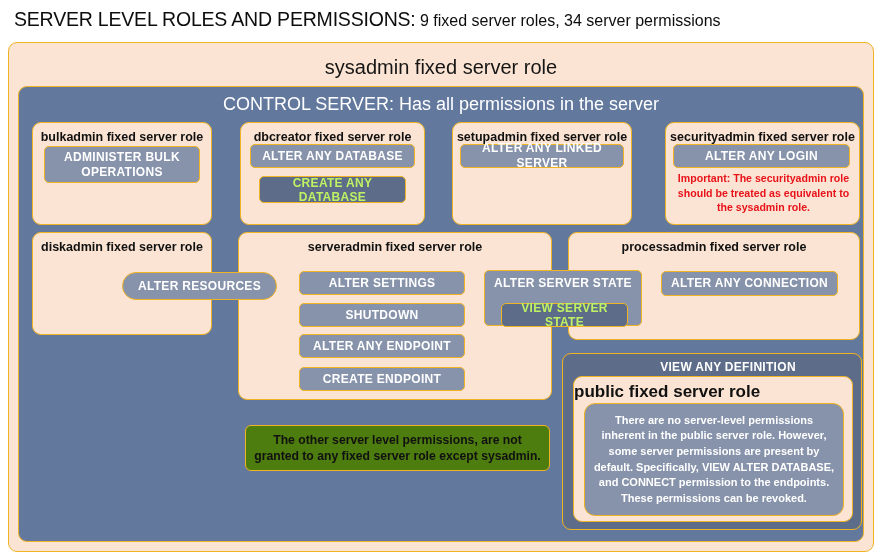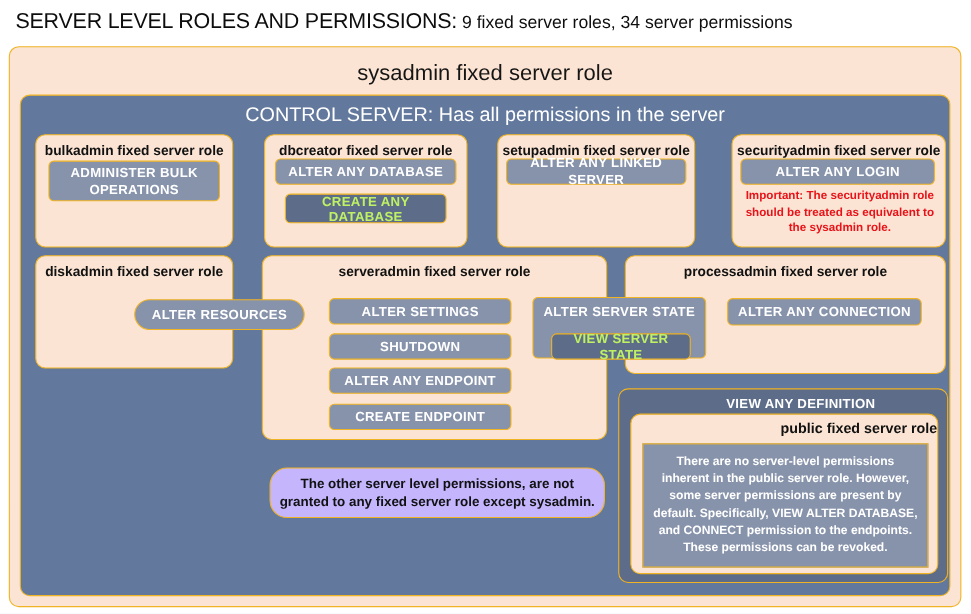--- a/index.html
+++ b/index.html
@@ -121,36 +121,36 @@
 
   
   #viewanydef-box { left: 562px; top: 353px; width: 300px; height: 177px;
                     background: #5d6c88; }
   #viewanydef-label {
     position: absolute; left: 16px; top: 6px; width: 100%; text-align: center;
     color: #ffffff; font-size: 12px; font-weight: bold; letter-spacing: 0.3px;
   }
   #public-box { left: 10px; top: 22px; width: 280px; height: 146px; }
   #public-label {
-    position: absolute; left: 0; top: 5px; width: 100%; text-align: right;
-    color: #111111; font-size: 13px; font-weight: bold;
+    position: absolute; left: 0; top: 5px; width: 100%; text-align: left;
+    color: #111111; font-size: 17px; font-weight: bold;
   }
   #public-note {
     position: absolute; left: 10px; top: 26px; width: 260px; height: 113px;
-    background: #8793ab; border: 1.4px solid #f0b323; border-radius: 0;
+    background: #8793ab; border: 1.4px solid #f0b323; border-radius: 11px;
     box-sizing: border-box; color: #ffffff; font-size: 11px; font-weight: bold;
     line-height: 1.42; text-align: center;
     display: flex; align-items: center; justify-content: center;
     padding: 3px 7px;
   }
 
   
   #other-note {
     left: 245px; top: 425px; width: 305px; height: 46px;
-    background: #c4b5fd; border: 1.6px solid #f0b323; border-radius: 16px;
+    background: #4d7c0f; border: 1.6px solid #f0b323; border-radius: 6px;
     box-sizing: border-box; position: absolute;
     color: #111111; font-size: 12.2px; font-weight: bold;
     line-height: 1.35; text-align: center;
     display: flex; align-items: center; justify-content: center;
     padding: 2px 8px;
   }
 
   
   #securityadmin-warning {
     position: absolute; left: 6px; top: 48px; width: 183px;

